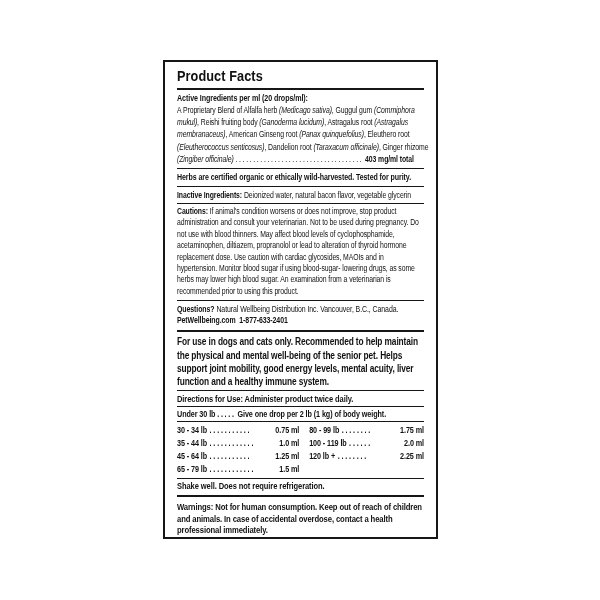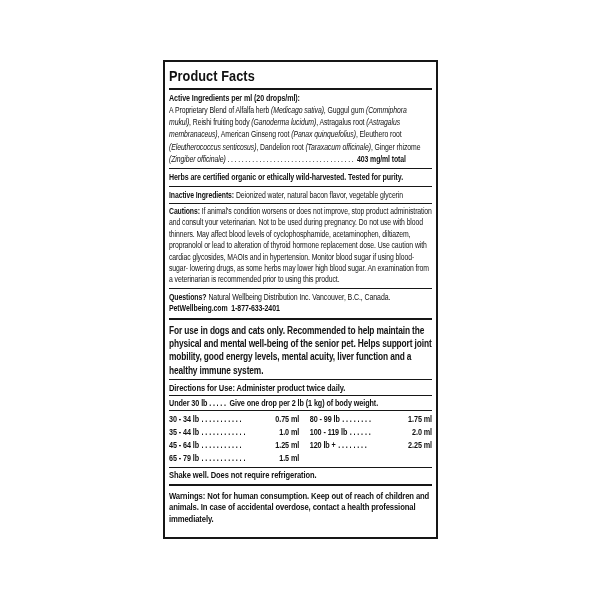--- a/index.html
+++ b/index.html
@@ -1,20 +1,20 @@
 <!DOCTYPE html>
 <html><head>
 <meta charset="utf-8">
 <style>
   * { margin:0; padding:0; box-sizing:border-box; }
   html,body { width:600px; height:600px; background:#fff; }
   .page { position:relative; width:600px; height:600px; background:#fff;
           font-family:"Liberation Sans", sans-serif; color:#111; }
   .label-box { position:absolute; left:163px; top:60px; width:275px; height:479px;
-               background:#fff; border:2px solid #161616; padding:0 4px; overflow:hidden;
+               background:#fff; border:2px solid #161616; padding:0 12px; overflow:hidden;
                letter-spacing:-0.1px; }
   
   .cond { width:121.95%; transform:scaleX(0.82); transform-origin:0 0; }
 
   .rule       { border-top:1.6px solid #161616; }
   .rule-thin  { border-top:1px solid #161616; }
   .rule-thick { border-top:2.4px solid #161616; }
 
   .title { font-size:15.5px; font-weight:700; padding:4px 0 3px; margin-top:1px; letter-spacing:0.1px; }
 

